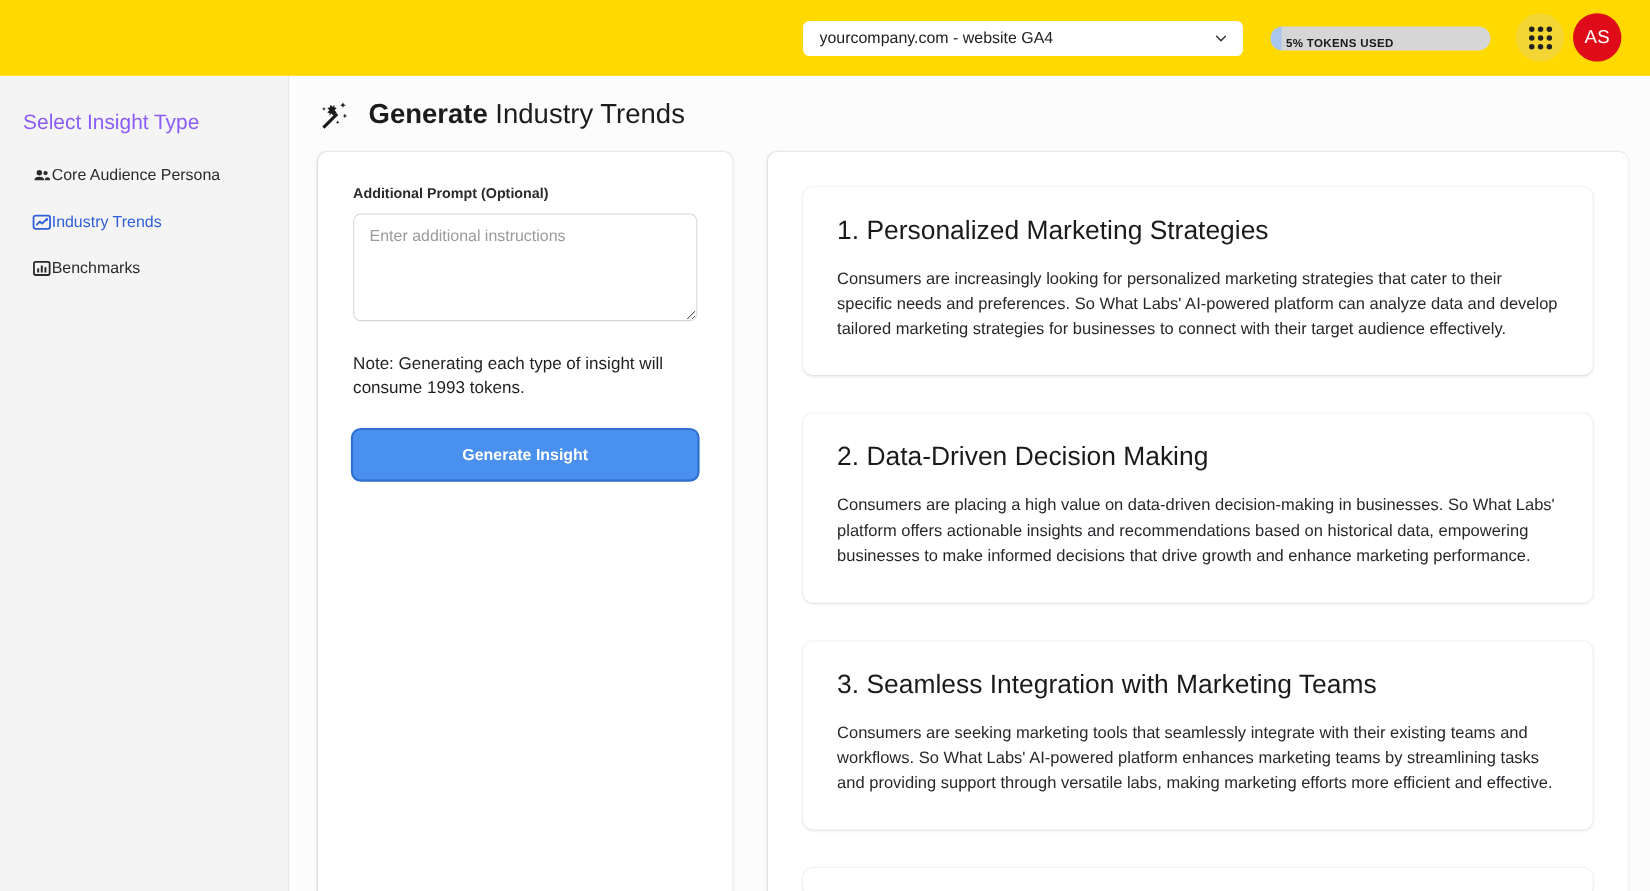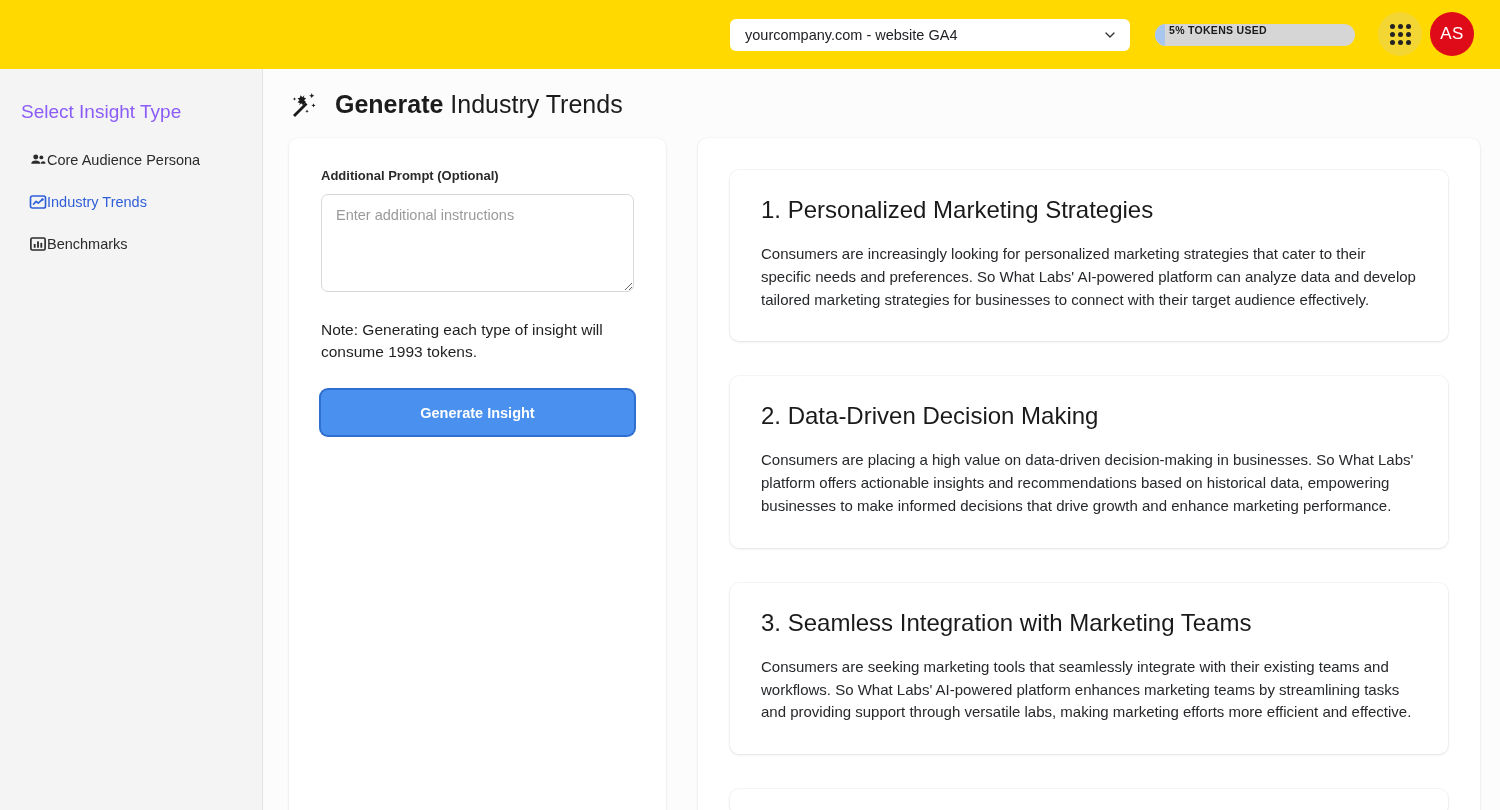--- a/index.html
+++ b/index.html
@@ -58,21 +58,21 @@
     white-space: nowrap; overflow: hidden; text-overflow: ellipsis;
   }
   .chev { width: 16px; height: 16px; flex: none; }
 
   .tokens-wrap {
     position: absolute; left: 1155px; top: 24px;
     width: 200px; height: 22px;
     background: #d6d6d6;
     border-radius: 11px;
     overflow: hidden;
-    display: flex; align-items: flex-start;
+    display: flex; align-items: flex-end;
   }
   .tokens-fill {
     position: absolute; left: 0; top: 0; bottom: 0;
     width: 5%;
     background: #a9c6ee;
   }
   .tokens-label {
     position: relative;
     font-size: 10.5px; font-weight: bold;
     color: #1a1a1a; letter-spacing: 0.3px;

